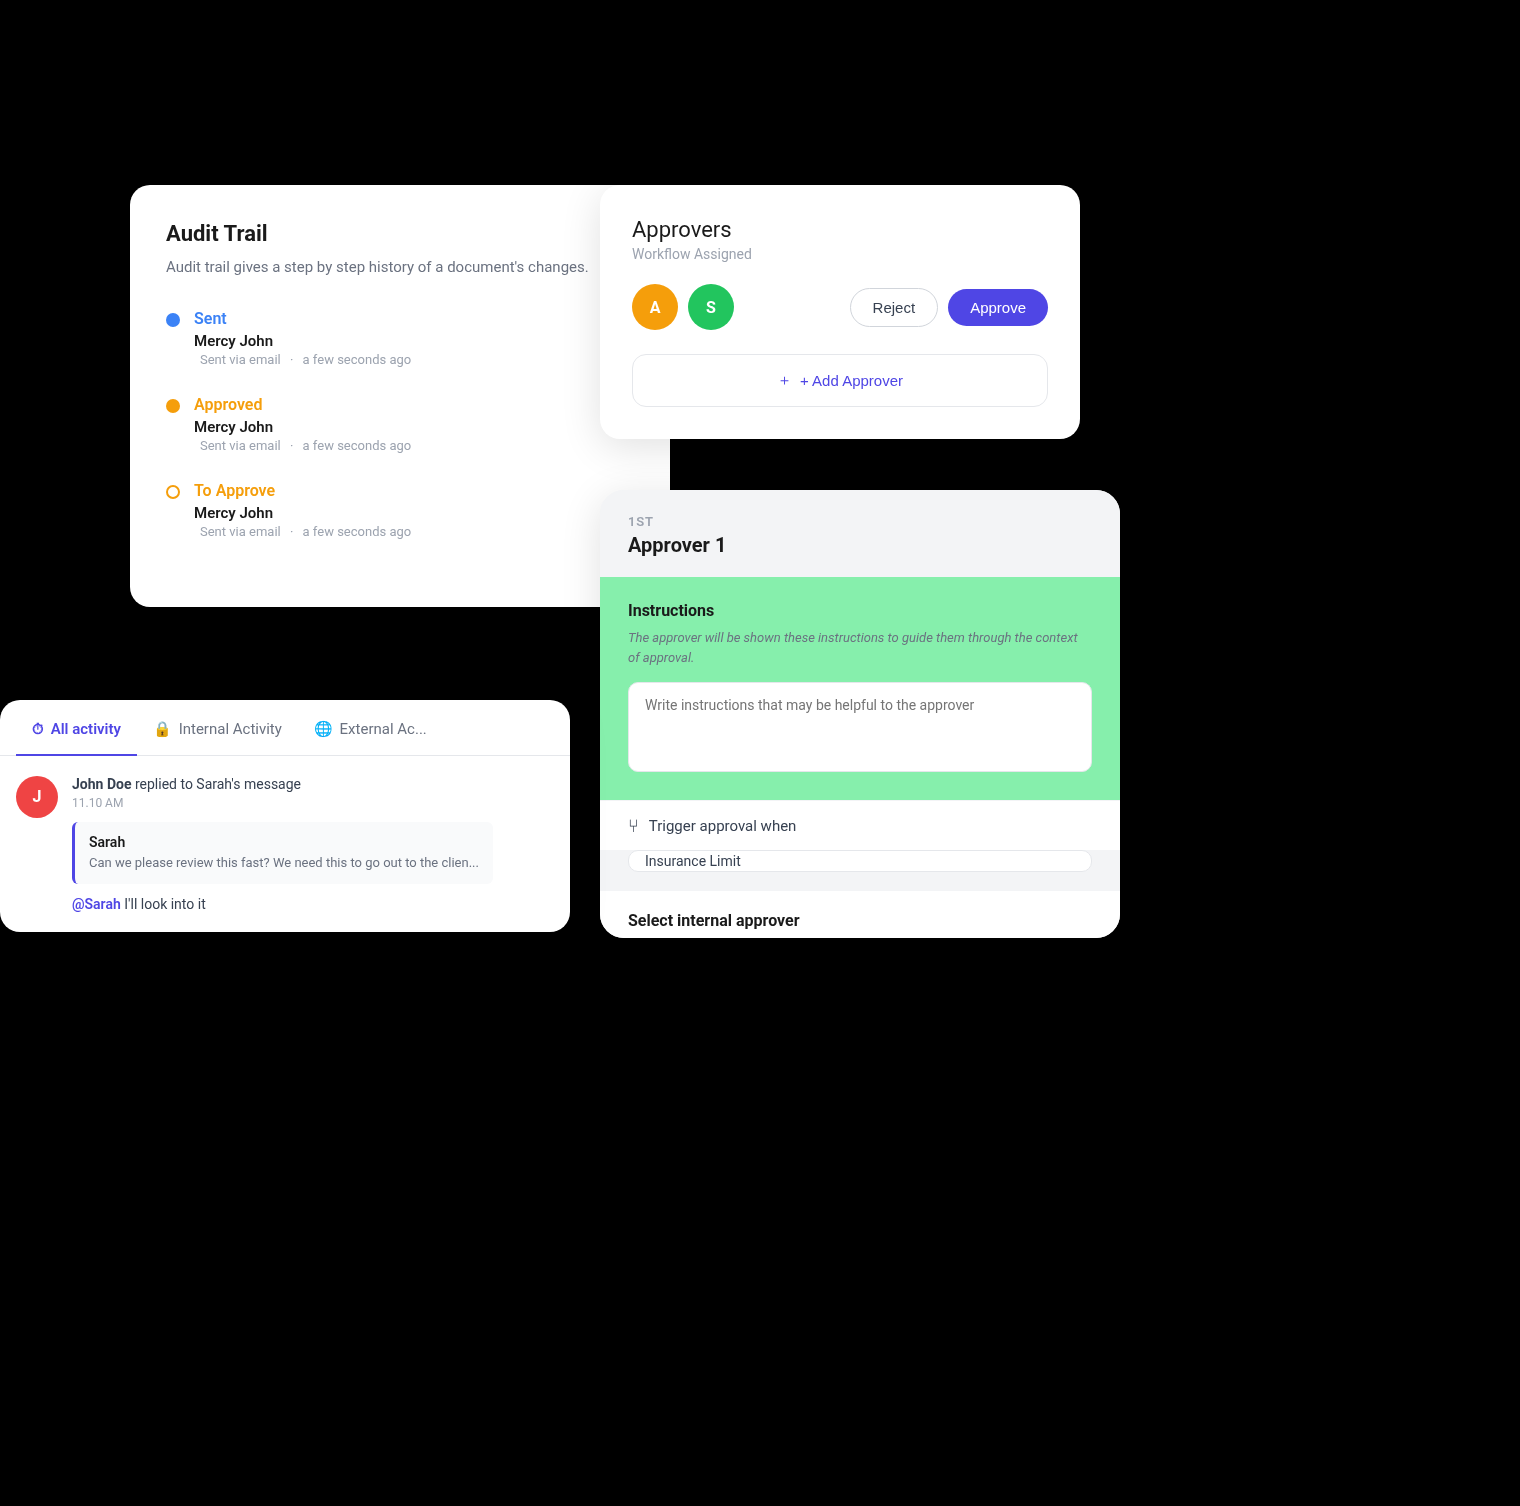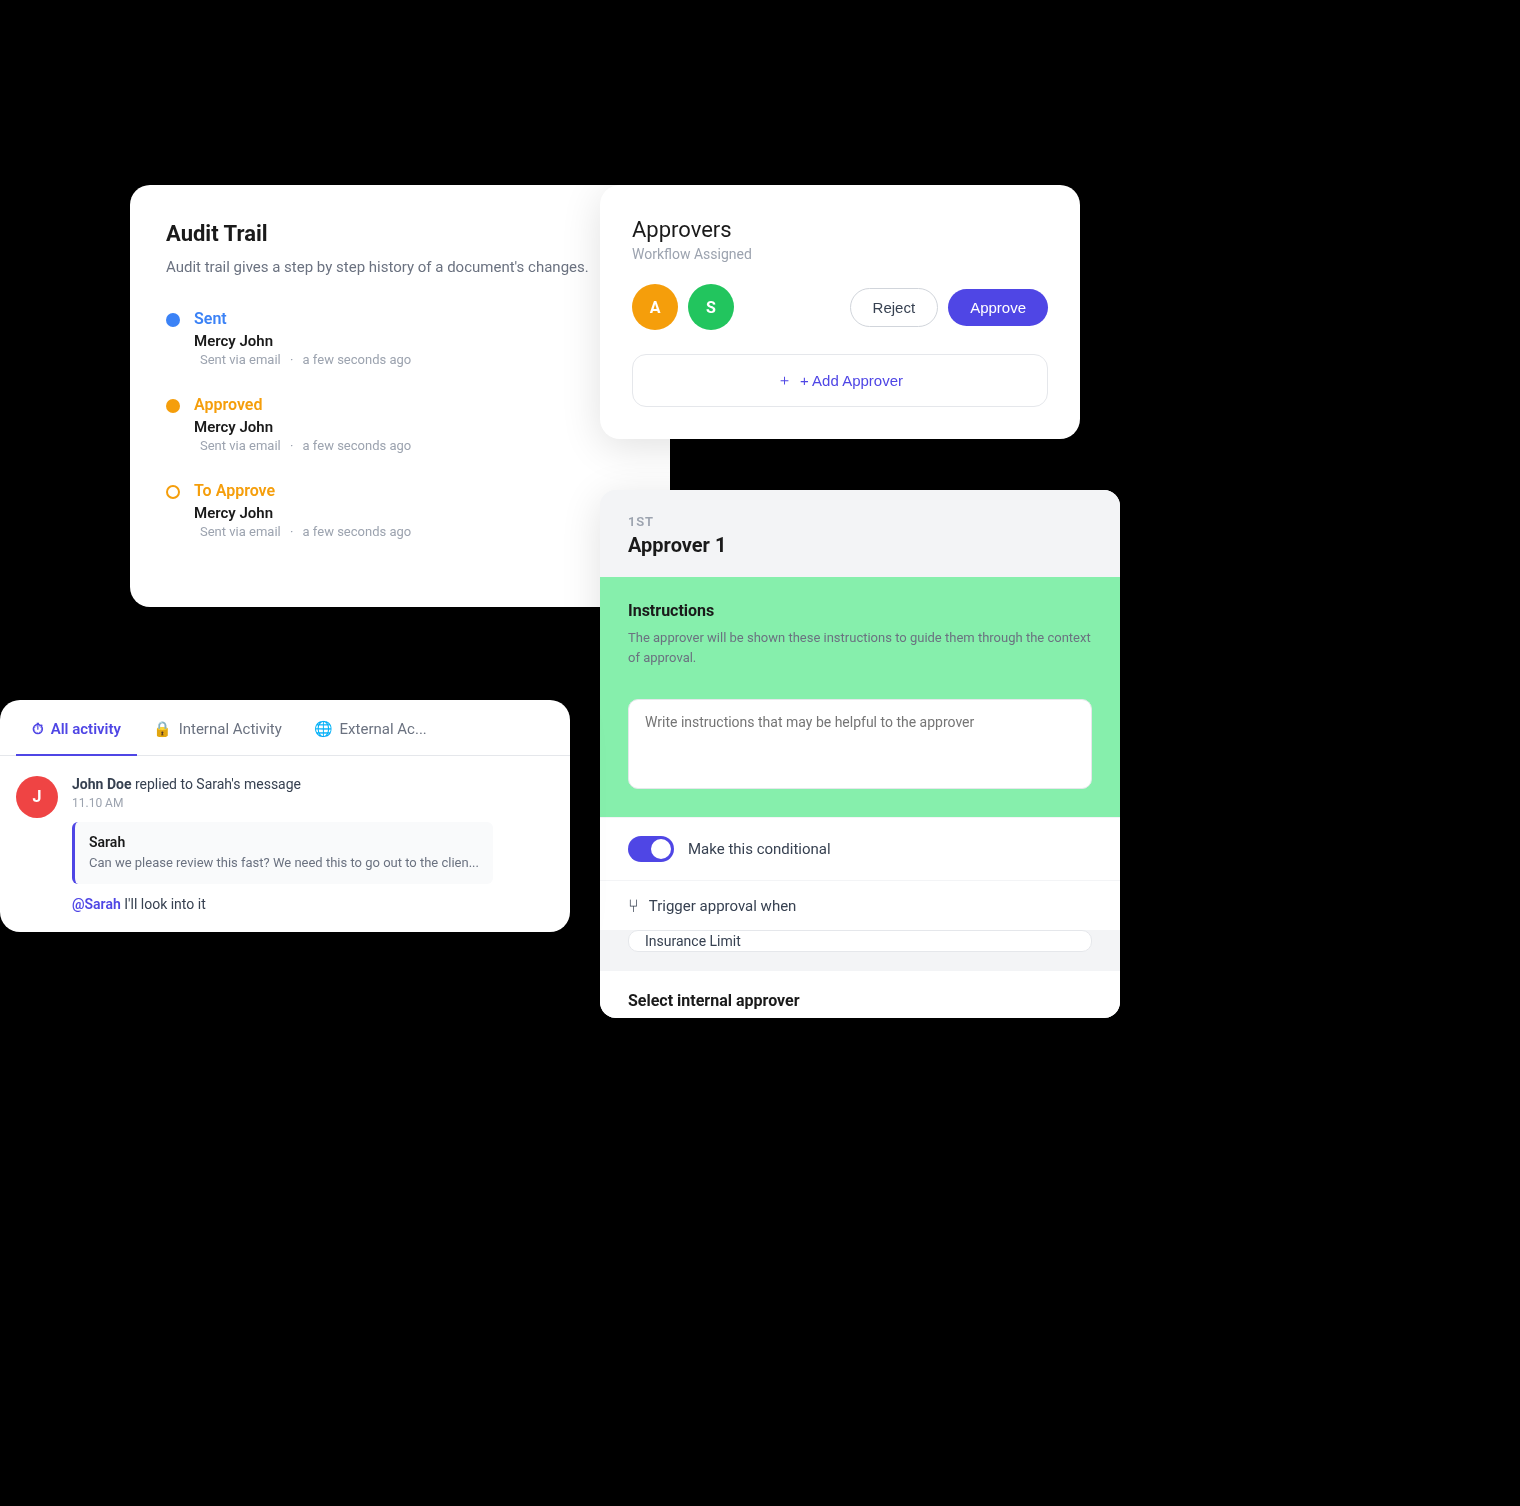--- a/index.html
+++ b/index.html
@@ -254,21 +254,21 @@
       font-weight: 600;
     }
 
     
     .approver-settings-panel {
       position: absolute;
       top: 490px;
       left: 600px;
       width: 520px;
       background: #f3f4f6;
-      border-radius: 16px;
+      border-radius: 24px;
       padding: 0;
       box-shadow: 0 8px 40px rgba(0,0,0,0.12);
       z-index: 10;
       overflow: hidden;
     }
     .approver-header {
       background: #f3f4f6;
       padding: 24px 28px 20px;
     }
     .approver-order {
@@ -292,21 +292,22 @@
     .section-label {
       font-size: 16px;
       font-weight: 700;
       color: #1a1a1a;
       margin-bottom: 8px;
     }
     .section-desc {
       font-size: 13px;
       color: #6b7280;
       line-height: 1.5;
-      margin-bottom: 32px;
+      margin-bottom: 15px;
+      font-style: italic;
     }
     .instructions-textarea {
       width: 100%;
       border: 1.5px solid #e5e7eb;
       border-radius: 10px;
       padding: 14px 16px;
       font-size: 14px;
       color: #9ca3af;
       resize: none;
       height: 90px;
@@ -486,24 +487,20 @@
 <div class="approver-settings-panel">
   <div class="approver-header">
     <div class="approver-order">1ST</div>
     <div class="approver-name-title">Approver 1</div>
   </div>
   <div class="approver-section">
     <div class="section-label">Instructions</div>
     <div class="section-desc">The approver will be shown these instructions to guide them through the context of approval.</div>
     <textarea class="instructions-textarea" placeholder="Write instructions that may be helpful to the approver" style=""></textarea>
   </div>
-  <div class="conditional-row">
-    <div class="toggle"></div>
-    <span class="conditional-label">Make this conditional</span>
-  </div>
   <div class="trigger-row">
     <span class="trigger-icon">⑂</span>
     <span class="trigger-label">Trigger approval when</span>
   </div>
   <div class="insurance-field">Insurance Limit</div>
   <div class="select-approver-section">
     <div class="select-approver-label">Select internal approver</div>
   </div>
 </div>
 

